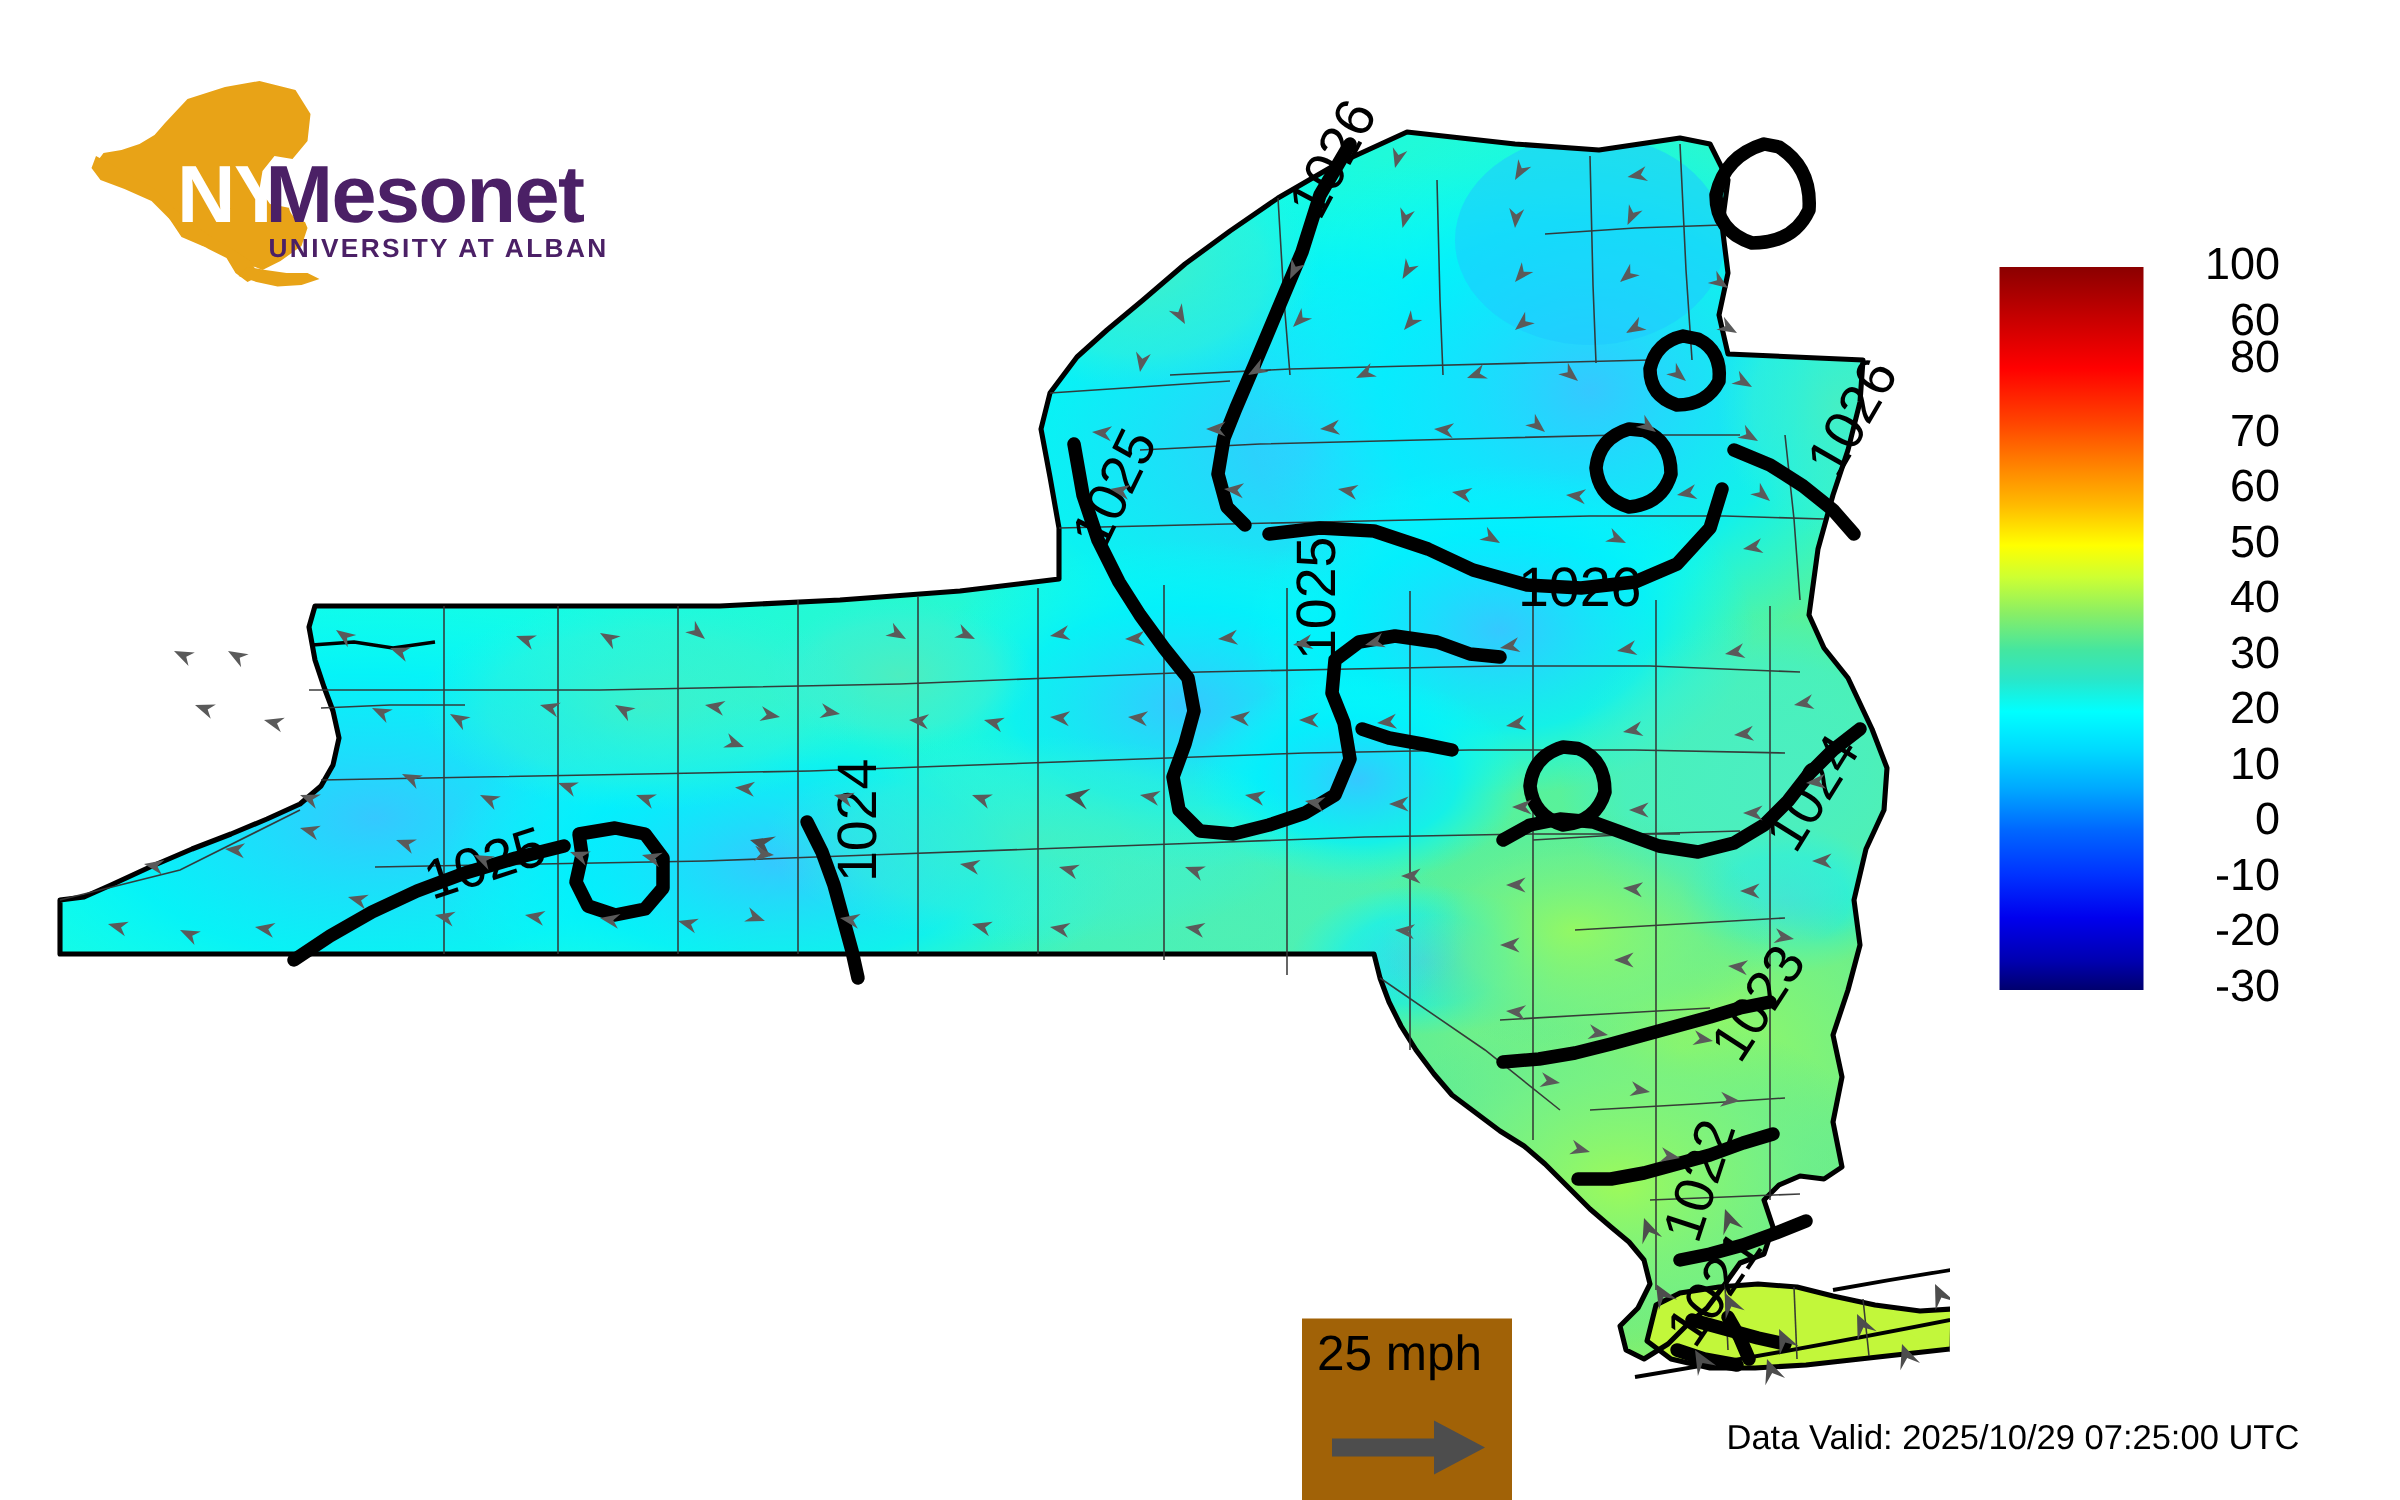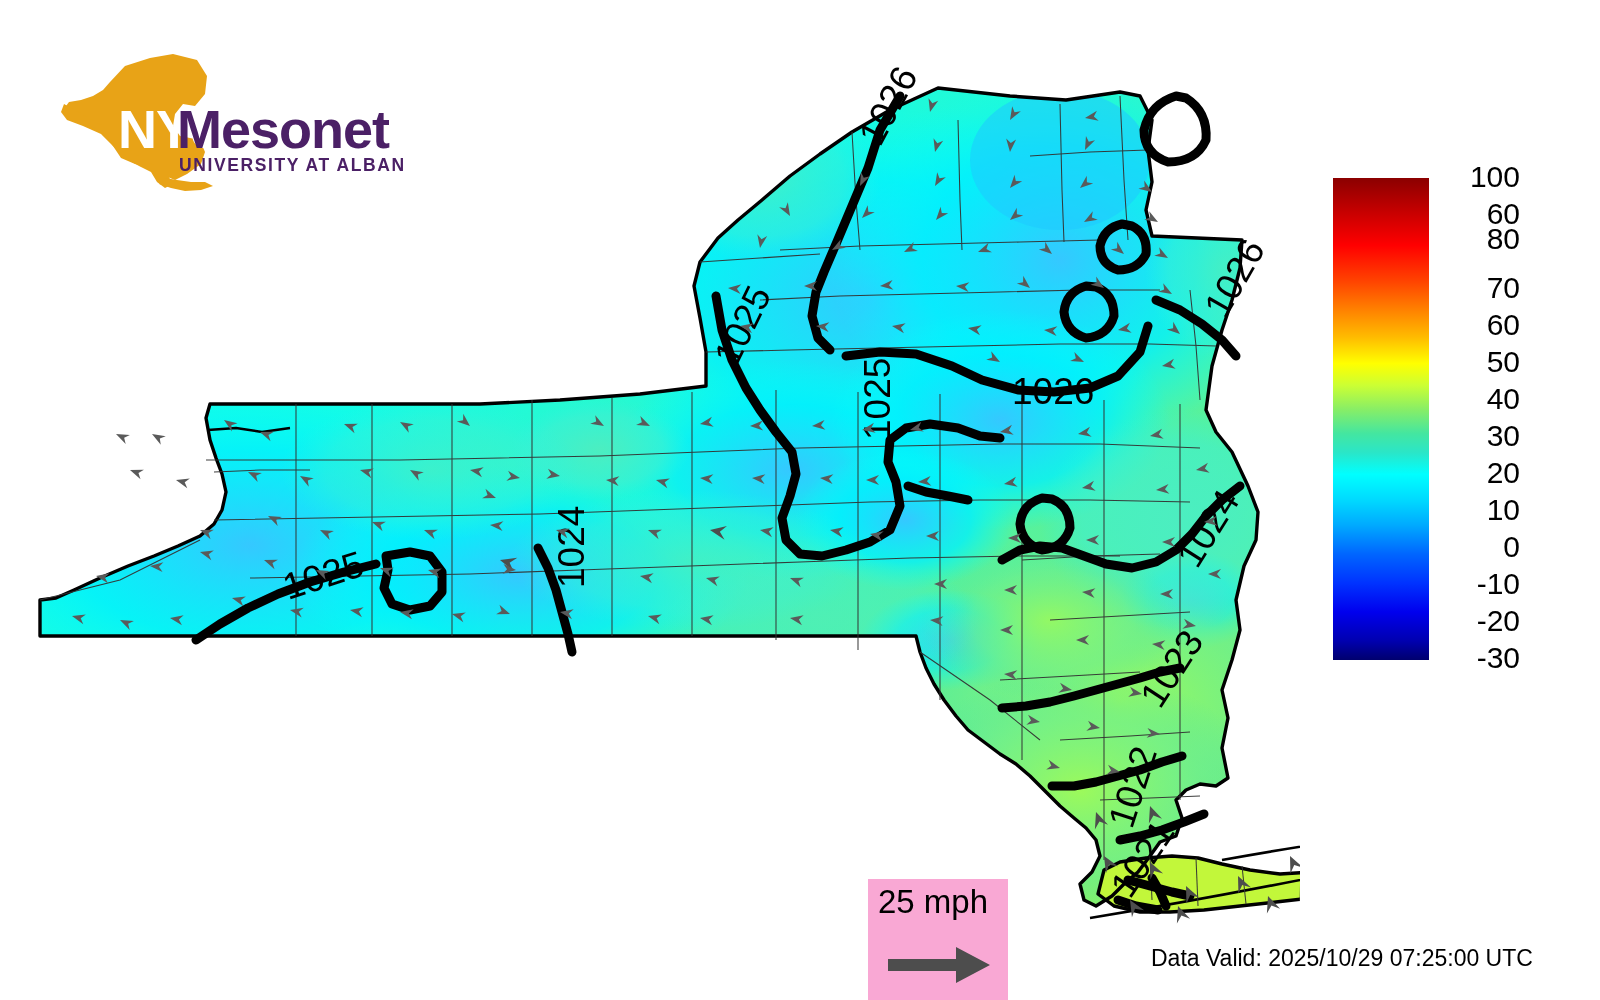--- a/index.html
+++ b/index.html
@@ -33,21 +33,21 @@
   #cbticks{position:absolute;left:1432px;top:160px;width:120px;height:520px;}
   .cbtick{position:absolute;left:0;width:88px;text-align:right;
           font-size:30px;line-height:30px;color:#000;}
 
   
   .captionline{position:absolute;left:49px;font-size:29px;color:#000;white-space:nowrap;}
   #cap0{top:722px;} #cap1{top:785px;} #cap2{top:852px;}
 
   
   #windlegend{position:absolute;left:868px;top:879px;width:140px;height:121px;
-              background:#f9a8d4;}
+              background:#a16207;}
   #windlegend .wl-label{position:absolute;left:10px;top:4px;font-size:33px;color:#000;}
   #windlegend .wl-arrow{position:absolute;left:18px;top:66px;}
 
   
   #datavalid{position:absolute;left:1151px;top:945px;font-size:23px;color:#000;
              white-space:nowrap;}
 </style>
 </head>
 <body>
 

